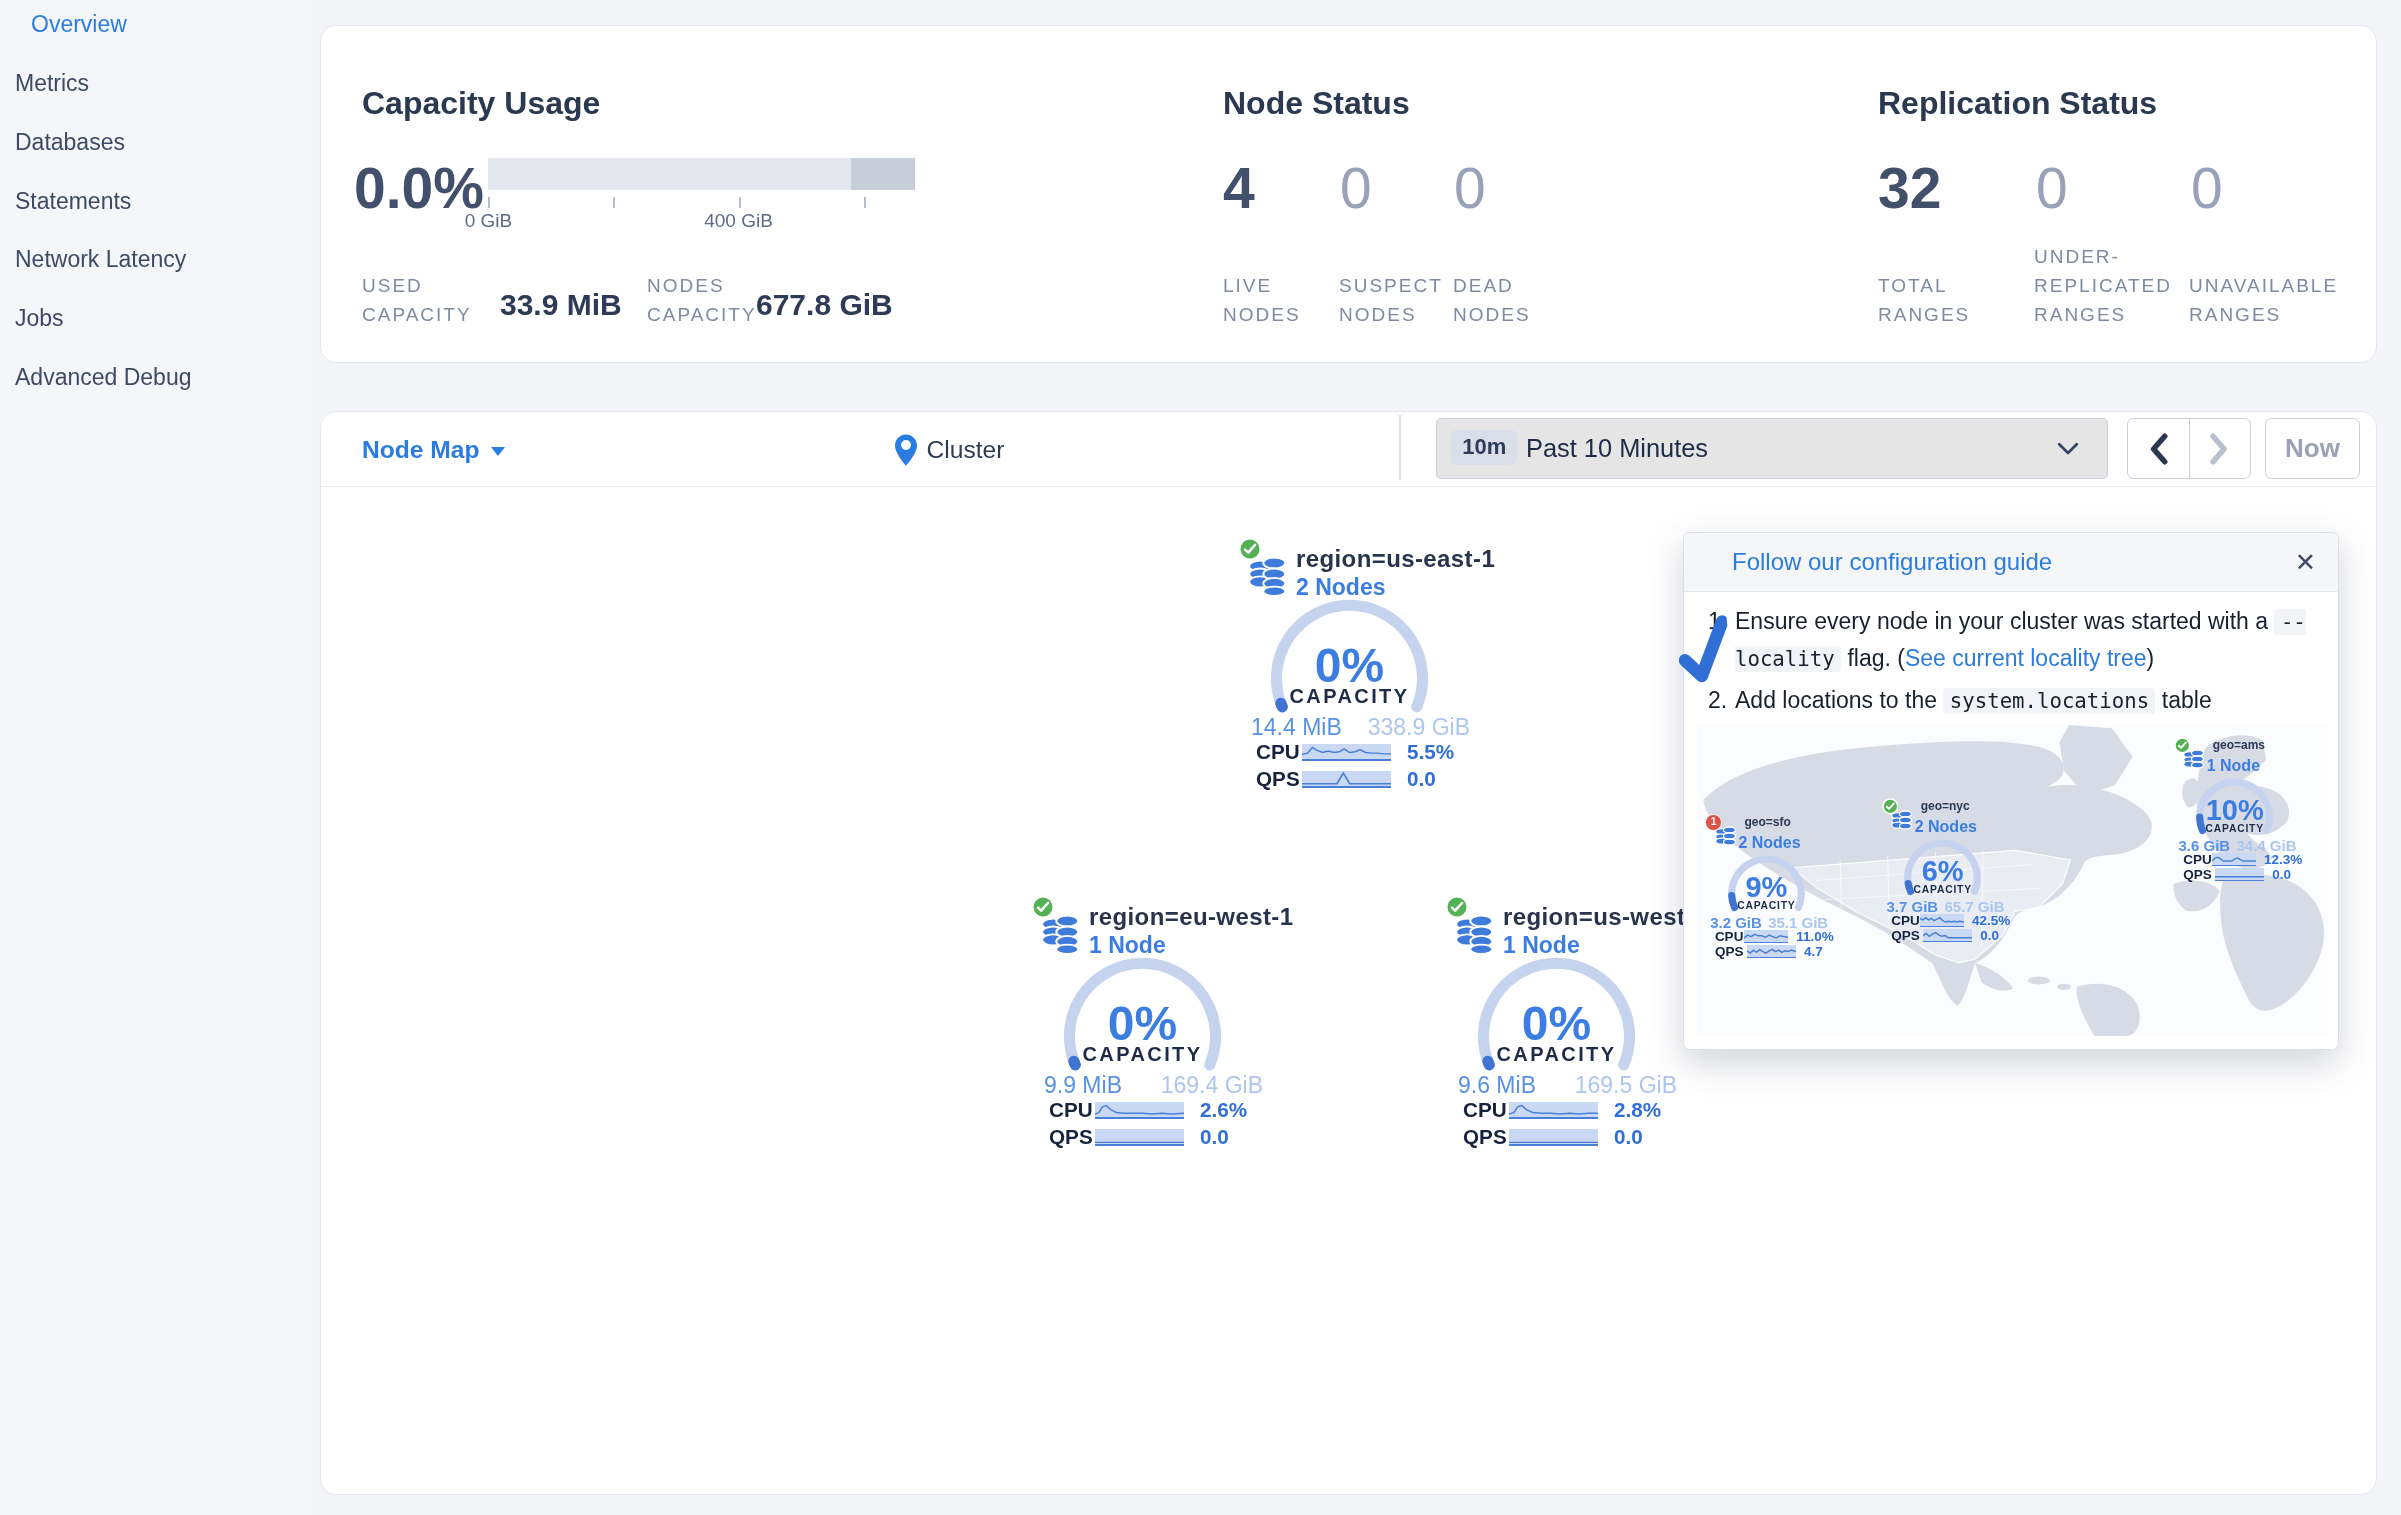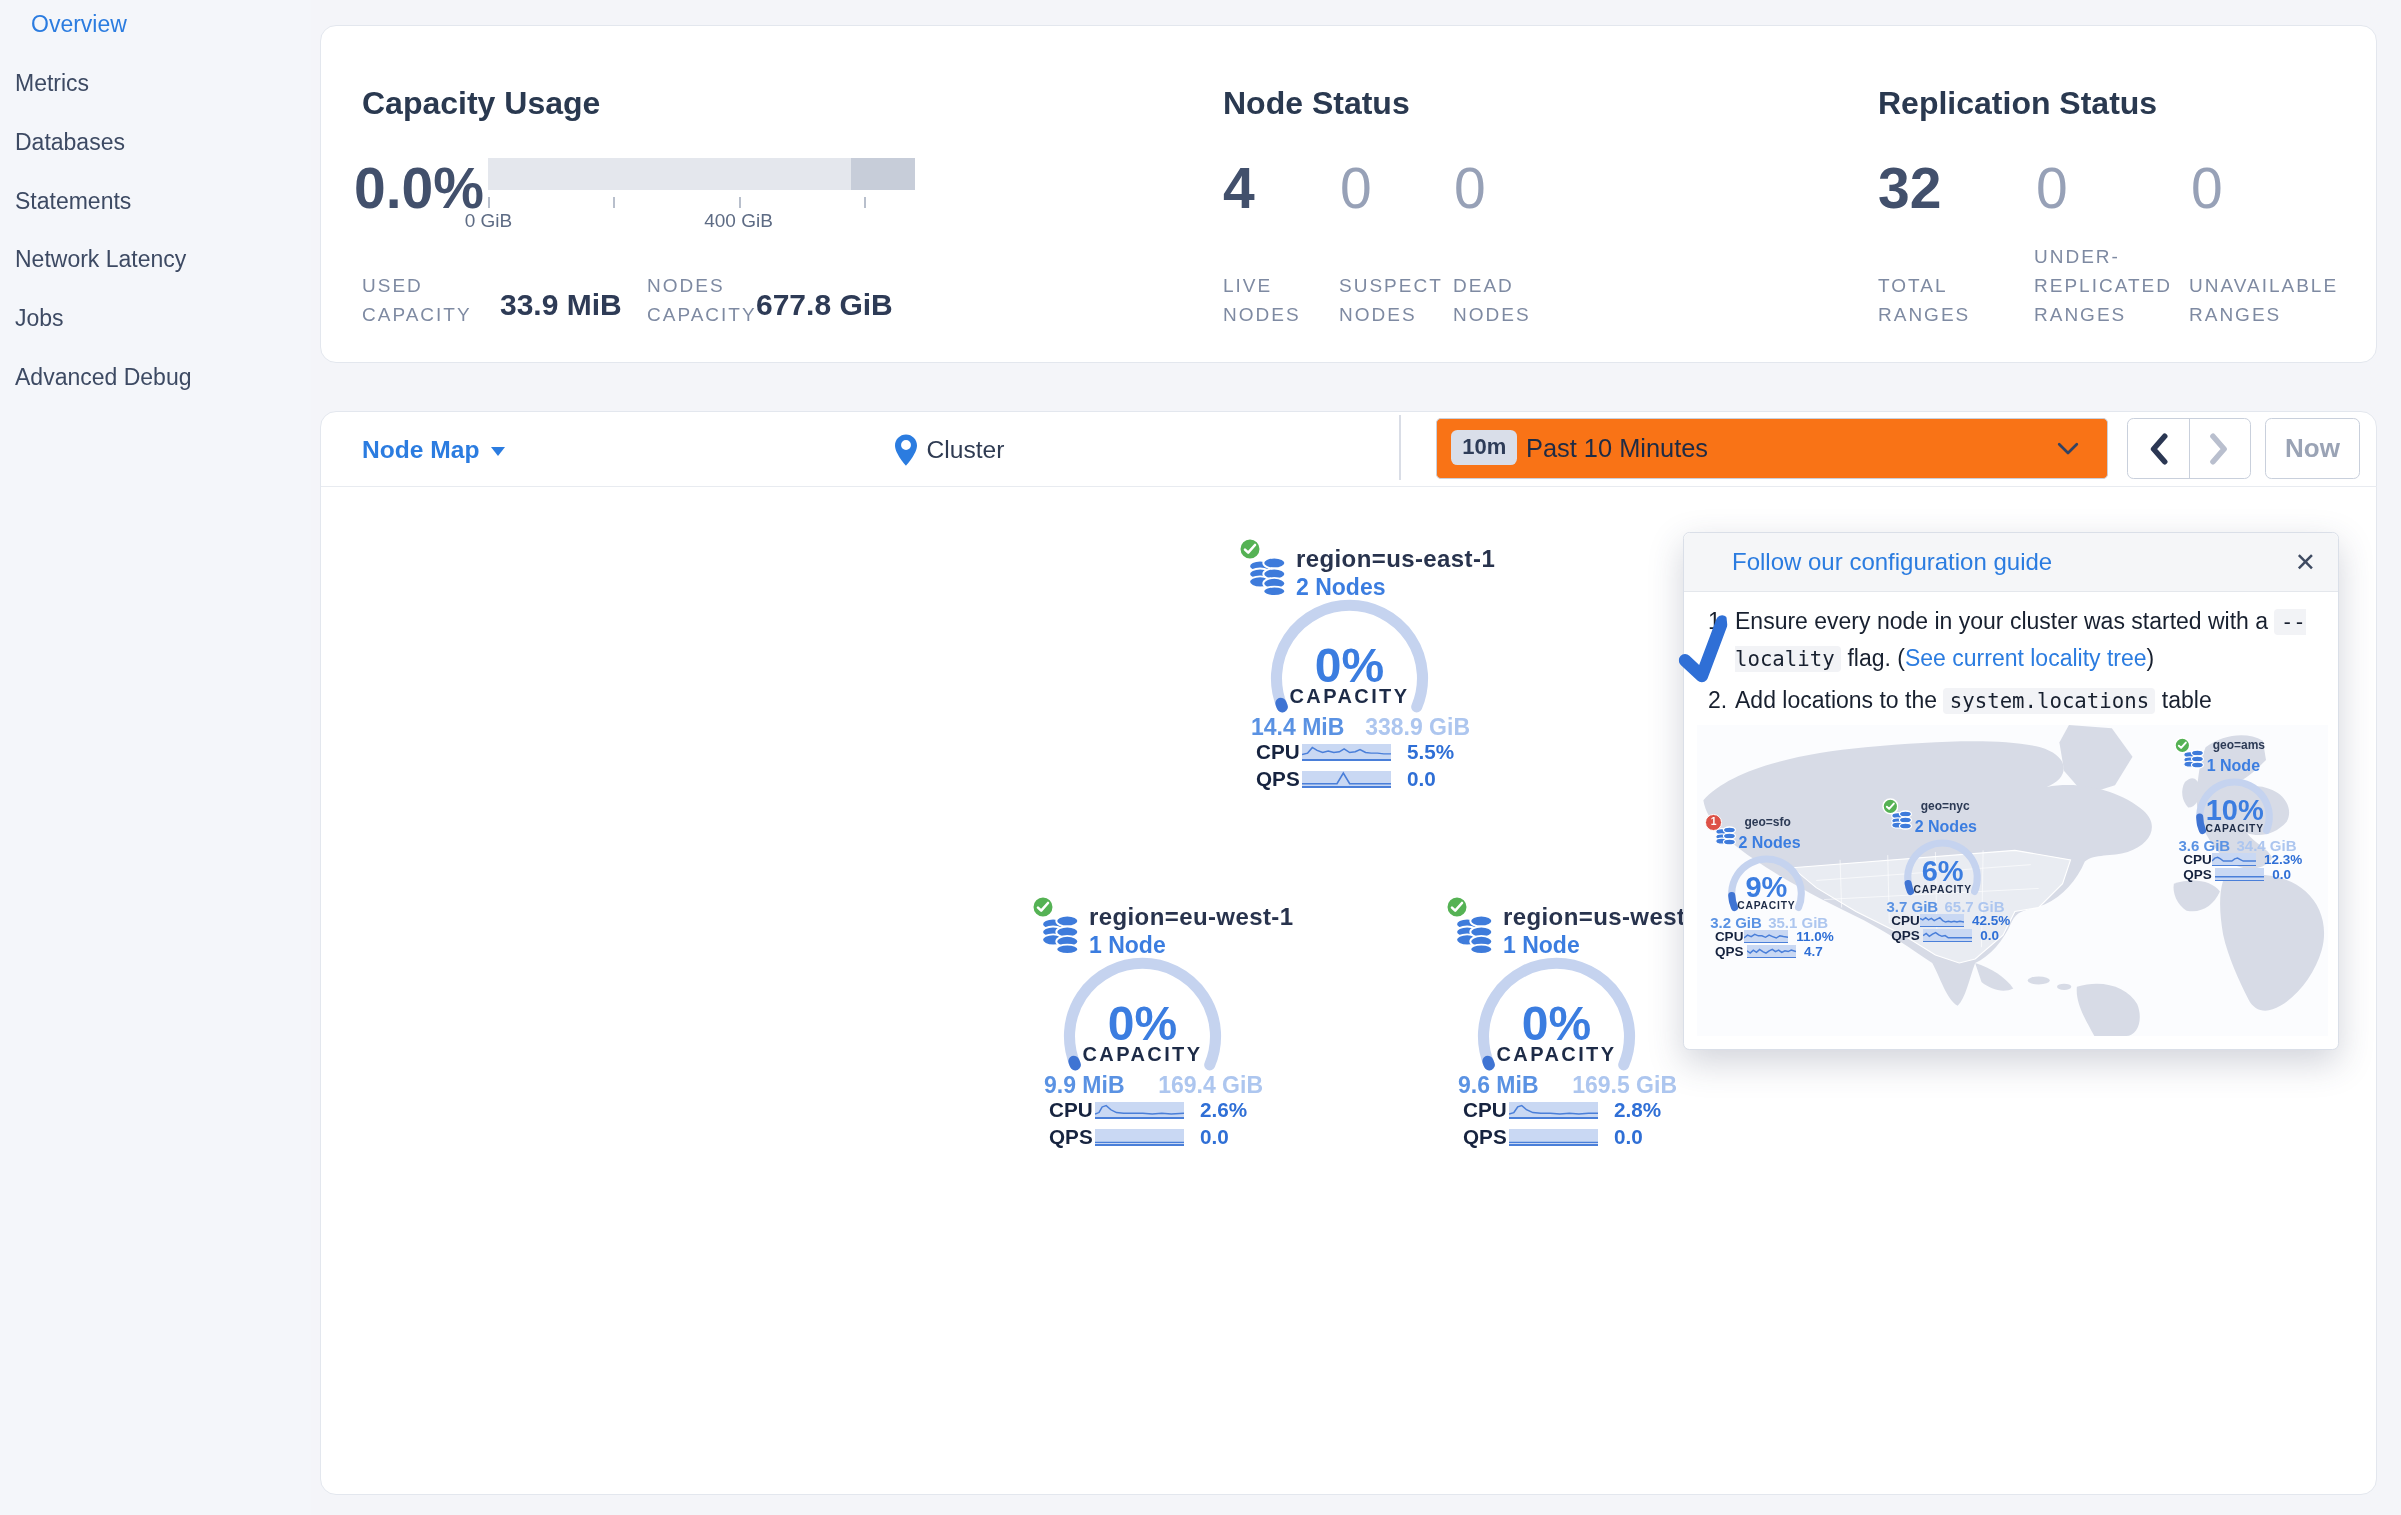--- a/index.html
+++ b/index.html
@@ -37,21 +37,21 @@
 
   
   .toolbar { position:absolute; left:0; top:0; width:2056px; height:75px; border-bottom:0.8px solid #e8ebf0; }
   .viewsel { position:absolute; left:41px; top:0; height:75px; display:flex; align-items:center; gap:11px;
     color:#2b7ce0; font-size:24.6px; font-weight:600; cursor:pointer; }
   .caret-down-tri { width:0; height:0; border-left:7.1px solid transparent; border-right:7.1px solid transparent;
     border-top:9.5px solid #2b7ce0; margin-top:3.2px; }
   .crumb { position:absolute; left:574px; top:0; height:75px; display:flex; align-items:center; gap:9.5px;
     color:#2f3b52; font-size:24.6px; }
   .vdivider { position:absolute; left:1078px; top:3.2px; width:1.6px; height:65px; background:#d9dde6; }
-  .timesel { position:absolute; left:1115px; top:6.4px; width:672px; height:61px; background:#f97316;
+  .timesel { position:absolute; left:1115px; top:6.4px; width:672px; height:61px; background:#e5e5e5;
     border:1.6px solid #c9d0dc; border-radius:4.8px; cursor:pointer; }
   .timebadge { position:absolute; left:14.3px; top:10.3px; padding:4.8px 11px; background:#d9dee9; border-radius:6.4px;
     font-size:22px; font-weight:700; color:#2e3c58; }
   .timelabel { position:absolute; left:89px; top:14.3px; font-size:25.4px; color:#1e2b45; }
   .arrowgrp { position:absolute; left:1806px; top:6.4px; width:124px; height:61px; background:#fff;
     border:1.6px solid #c9d0dc; border-radius:6.4px; display:flex; }
   .arrowbtn { flex:1; display:flex; align-items:center; justify-content:center; cursor:pointer; }
   .arrowbtn:first-child { border-right:1.6px solid #c9d0dc; }
   .nowbtn { position:absolute; left:1944px; top:6.4px; width:95px; height:61px; background:#fff;
     border:1.6px solid #c9d0dc; border-radius:6.4px; font-size:26px; font-weight:700; color:#9aa3b5;
@@ -62,21 +62,21 @@
   .region > * { position:absolute; }
   .r-title { left:56px; top:6.4px; font-size:24px; font-weight:700; letter-spacing:0.4px; color:#28334d; white-space:nowrap; }
   .r-nodes { left:56px; top:35px; font-size:23px; font-weight:600; color:#3b7de0; cursor:pointer; }
   .r-badge { left:-1.6px; top:-1.6px; width:24px; height:24px; }
   .g-track { fill:none; stroke:#c5d3ef; stroke-width:14; stroke-linecap:round; }
   .g-prog  { fill:none; stroke:#3f74d3; stroke-width:14; stroke-linecap:round; }
   .r-pct { left:30px; top:99px; width:159px; text-align:center; font-size:48px; font-weight:700; color:#3b7de0; }
   .r-cap { left:30px; top:146px; width:159px; text-align:center; font-size:20px; font-weight:700;
     letter-spacing:2.4px; color:#1d2b47; }
   .r-vals { left:11px; top:175px; width:219px; display:flex; justify-content:space-between;
-    font-size:23px; font-weight:700; }
+    font-size:23px; font-weight:400; }
   .r-vals .used { color:#5a92e3; } .r-vals .total { color:#adc6ef; }
   .r-row { left:16px; width:227px; height:20.7px; display:flex; align-items:center; }
   .r-metric { width:46px; font-size:20.7px; font-weight:700; color:#16233f; }
   .spark { display:inline-block; background:#c9d8f3; border-bottom:2.4px solid #4a7fd9; }
   .spark.big { width:89px; height:17.5px; }
   .spark svg { display:block; width:100%; height:100%; }
   .spark polyline { fill:none; stroke:#4a7fd9; stroke-width:2; }
   .r-val { margin-left:16px; font-size:20.7px; font-weight:700; color:#2f6fd6; }
 
   

